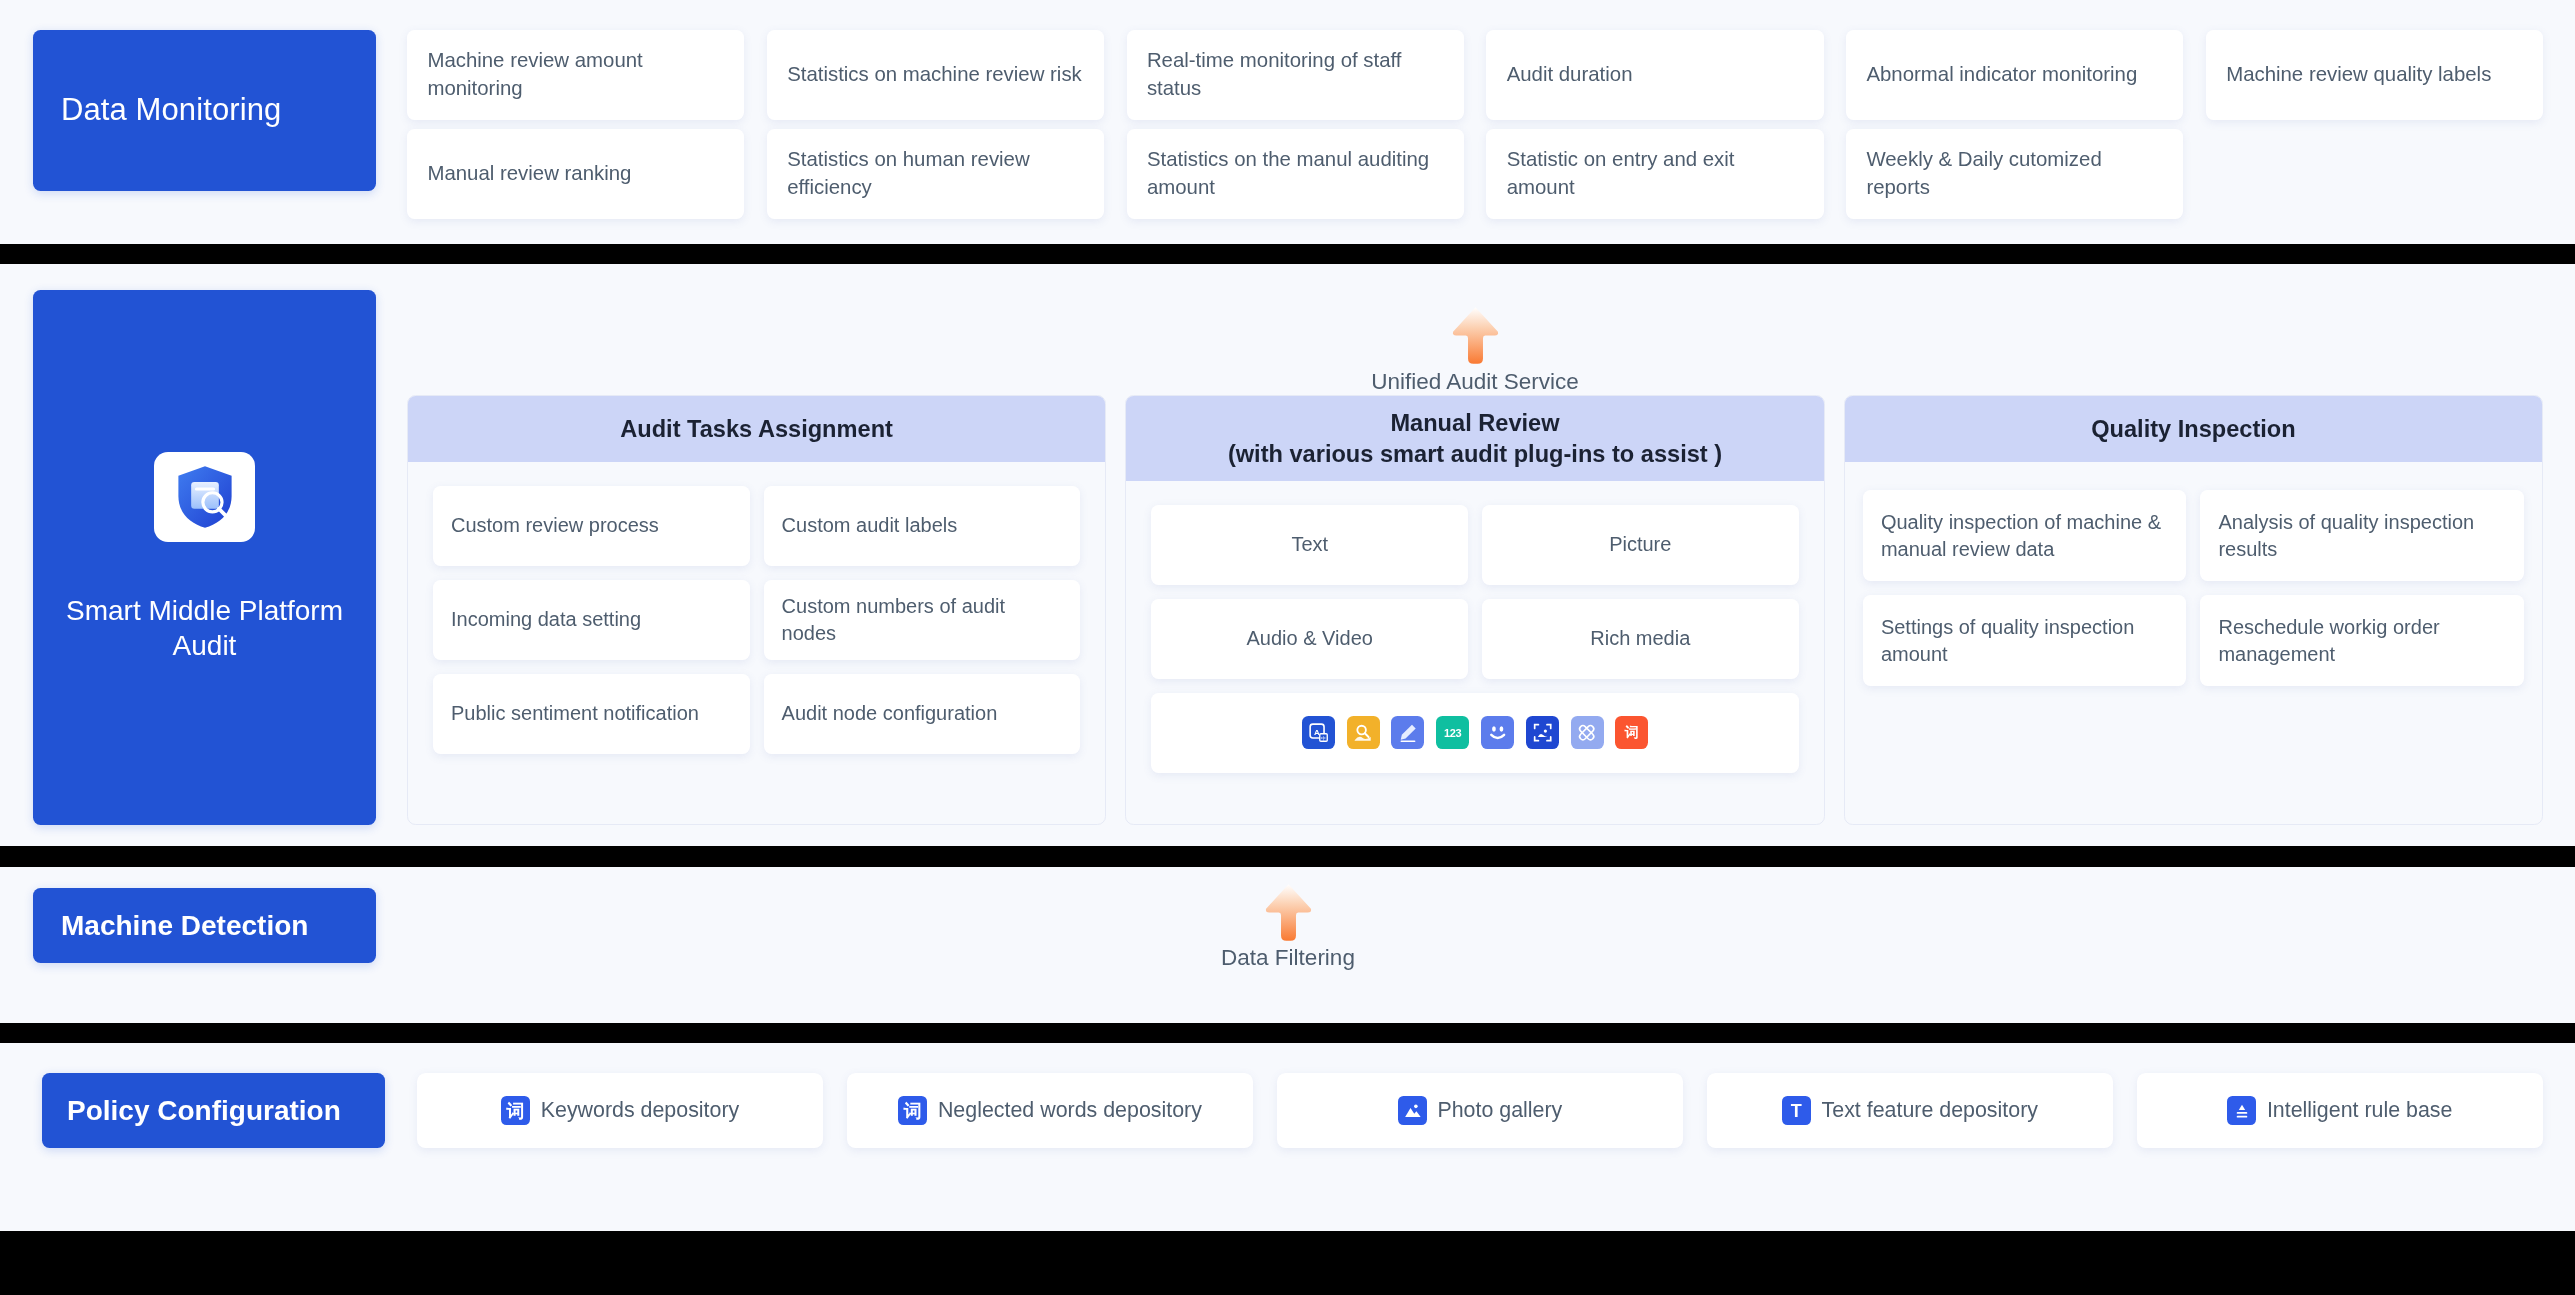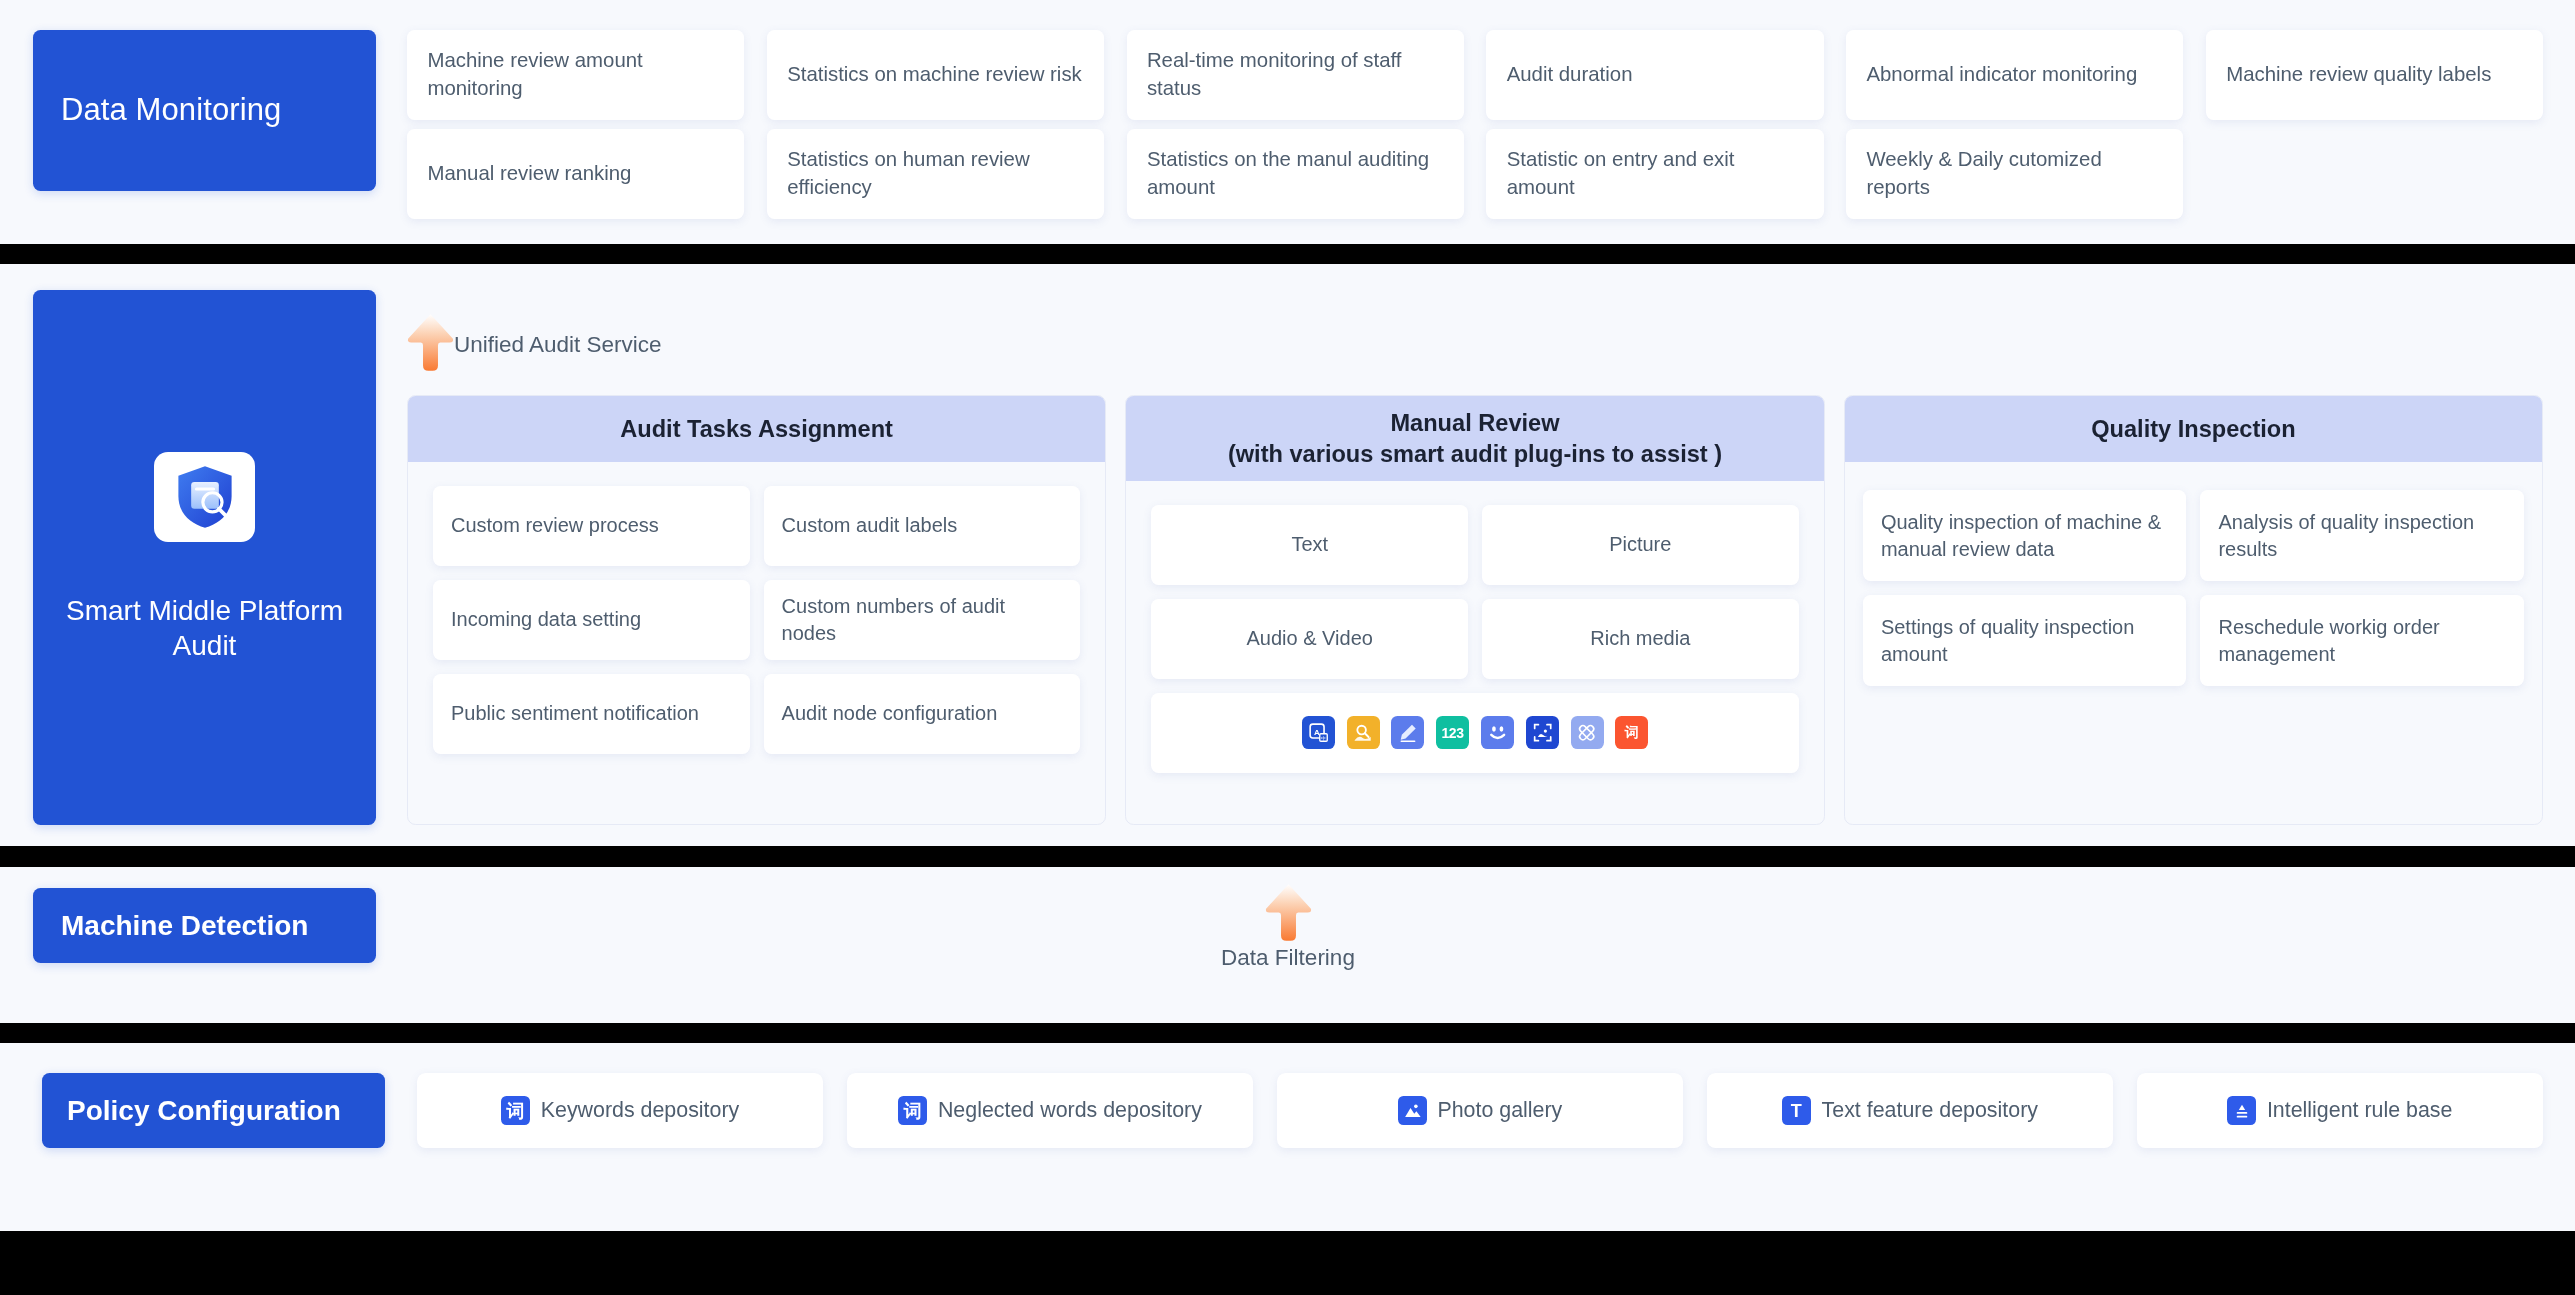--- a/index.html
+++ b/index.html
@@ -58,22 +58,22 @@
   }
   .smp-logo {
     width: 101px; height: 90px; background: #fff; border-radius: 14px;
     display: flex; align-items: center; justify-content: center;
     margin-bottom: 51px;
   }
   .smp-label { font-size: 28px; font-weight: 400; line-height: 1.26; text-align: center; }
 
   .row2-right { flex: 1; margin-left: 31px; display: flex; flex-direction: column; }
   .uas {
-    height: 105px; display: flex; flex-direction: row;
-    align-items: center; justify-content: flex-start;
+    height: 105px; display: flex; flex-direction: column;
+    align-items: center; justify-content: flex-end;
   }
   .uas-label { font-size: 22.5px; color: #4e5d6e; margin-top: 4.3px; }
   .arrow-up { width: 47px; height: 59px; display:block; }
 
   .panels { flex: 1; display: flex; gap: 19.3px; }
   .panel {
     flex: 1;
     background: #f7f9fd;
     border: 0.5px solid #e6eaf6;
     border-radius: 8.6px;
@@ -247,21 +247,21 @@
                     <path d="M5 34 Q13 24 20 30 Q26 34 35 28 L35 35 L5 35 Z" fill="#fff" opacity=".9"></path>
                   </svg>
               </div>
               <div class="plugin" style="background:#5c7cec">
                 <svg width="21.4" height="21.4" viewBox="0 0 40 40">
                     <path d="M28 5 L35 12 L16 31 L7 33 L9 24 Z" fill="#e6edff"></path>
                     <line x1="8" y1="36" x2="33" y2="36" stroke="#fff" stroke-width="3" stroke-linecap="round"></line>
                   </svg>
               </div>
               <div class="plugin" style="background:#0fbfa0">
-                <span style="font-size:14px;letter-spacing:-0.3px">123</span>
+                <span style="font-size:11px;letter-spacing:-0.3px">123</span>
               </div>
               <div class="plugin" style="background:#5c7cec">
                 <svg width="21.4" height="21.4" viewBox="0 0 40 40">
                     <ellipse cx="13" cy="13" rx="3.5" ry="5" fill="#fff"></ellipse>
                     <ellipse cx="27" cy="13" rx="3.5" ry="5" fill="#fff"></ellipse>
                     <path d="M8 24 Q20 36 32 24" fill="none" stroke="#fff" stroke-width="4.5" stroke-linecap="round"></path>
                   </svg>
               </div>
               <div class="plugin" style="background:#1f47d1">
                 <svg width="21.4" height="21.4" viewBox="0 0 40 40">

